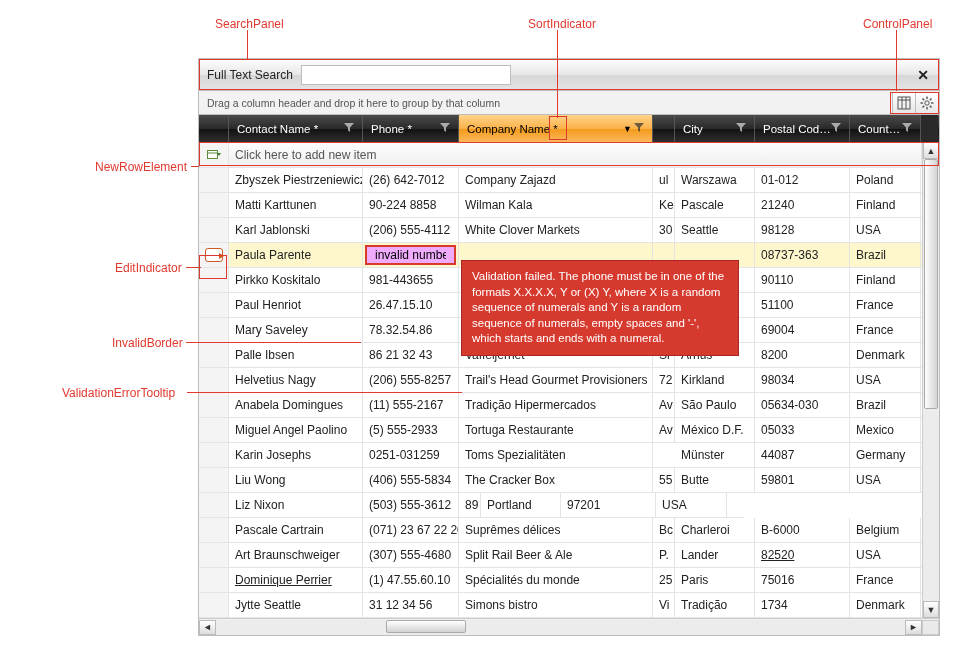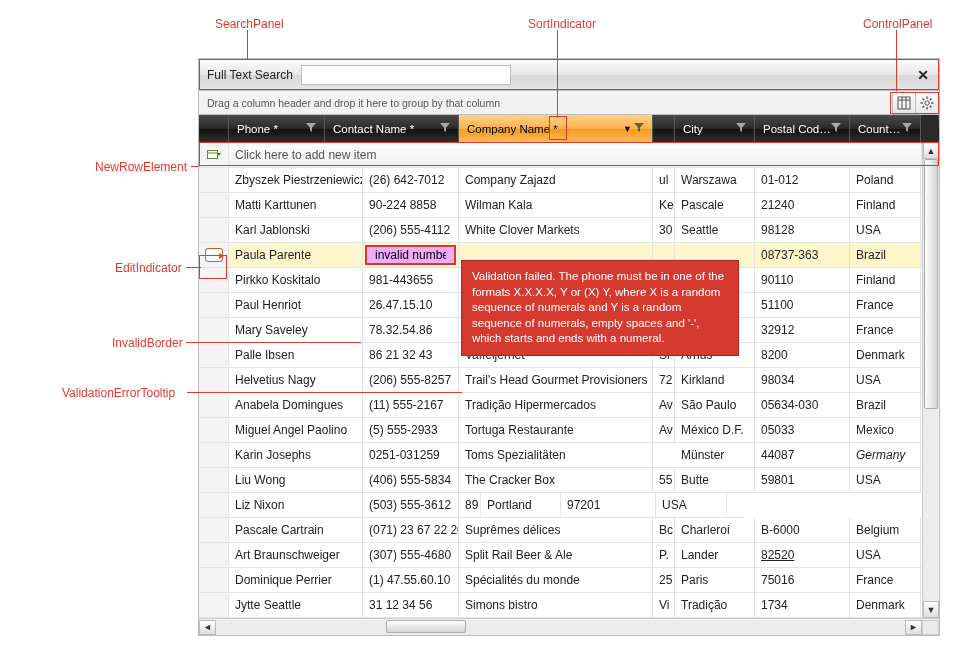--- a/index.html
+++ b/index.html
@@ -123,28 +123,28 @@
               <line x1="4.2" y1="9.8" x2="2.5" y2="11.5"></line>
             </g>
           </svg>
       </div>
     </div>
   </div>
 
   <div class="header-row" id="header-row">
     <div class="hcell indicator"></div>
 
-    <div class="hcell" style="width: 96px;">
+    <div class="hcell" style="width: 134px;">
+        <span class="txt">Contact Name *</span>
+        <span class="filter-glyph"><svg width="10" height="10" viewBox="0 0 10 10">
+            <path d="M0 0 L10 0 L6 4.5 L6 9 L4 7.5 L4 4.5 Z" fill="#ddd"></path>
+          </svg></span>
+      </div>
+      <div class="hcell" style="width: 96px;">
         <span class="txt">Phone *</span>
-        <span class="filter-glyph"><svg width="10" height="10" viewBox="0 0 10 10">
-            <path d="M0 0 L10 0 L6 4.5 L6 9 L4 7.5 L4 4.5 Z" fill="#ddd"></path>
-          </svg></span>
-      </div>
-      <div class="hcell" style="width: 134px;">
-        <span class="txt">Contact Name *</span>
         <span class="filter-glyph"><svg width="10" height="10" viewBox="0 0 10 10">
             <path d="M0 0 L10 0 L6 4.5 L6 9 L4 7.5 L4 4.5 Z" fill="#ddd"></path>
           </svg></span>
       </div>
       <div class="hcell sorted" style="width: 194px;">
         <span class="txt">Company Name *</span>
         <span class="sort-glyph">▼</span>
         <span class="filter-glyph"><svg width="10" height="10" viewBox="0 0 10 10">
             <path d="M0 0 L10 0 L6 4.5 L6 9 L4 7.5 L4 4.5 Z" fill="#333"></path>
           </svg></span>
@@ -258,21 +258,21 @@
           <div class="cell" style="width: 71px;">France</div>
           <div style="width: 17px; border-bottom: 1px solid rgb(228, 228, 228);"></div>
         </div>
         <div class="row">
           <div class="cell indicator"></div>
           <div class="cell" style="width: 134px;">Mary Saveley</div>
           <div class="cell" style="width: 96px;">78.32.54.86</div>
           <div class="cell" style="width: 194px;"></div>
           <div class="cell" style="width: 22px;"></div>
           <div class="cell" style="width: 80px;"></div>
-          <div class="cell" style="width: 95px;">32912</div>
+          <div class="cell" style="width: 95px;">69004</div>
           <div class="cell" style="width: 71px;">France</div>
           <div style="width: 17px; border-bottom: 1px solid rgb(228, 228, 228);"></div>
         </div>
         <div class="row">
           <div class="cell indicator"></div>
           <div class="cell" style="width: 134px;">Palle Ibsen</div>
           <div class="cell" style="width: 96px;">86 21 32 43</div>
           <div class="cell" style="width: 194px;">Vaffeljernet</div>
           <div class="cell" style="width: 22px;">Sr</div>
           <div class="cell" style="width: 80px;">Århus</div>
@@ -314,21 +314,21 @@
           <div style="width: 17px; border-bottom: 1px solid rgb(228, 228, 228);"></div>
         </div>
         <div class="row">
           <div class="cell indicator"></div>
           <div class="cell" style="width: 134px;">Karin Josephs</div>
           <div class="cell" style="width: 96px;">0251-031259</div>
           <div class="cell" style="width: 194px;">Toms Spezialitäten</div>
           <div class="cell" style="width: 22px; margin-top: 24px;">Lu</div>
           <div class="cell" style="width: 80px;">Münster</div>
           <div class="cell" style="width: 95px;">44087</div>
-          <div class="cell" style="width: 71px; font-style: italic;">Germany</div>
+          <div class="cell" style="width: 71px;">Germany</div>
           <div style="width: 17px; border-bottom: 1px solid rgb(228, 228, 228);"></div>
         </div>
         <div class="row">
           <div class="cell indicator"></div>
           <div class="cell" style="width: 134px;">Liu Wong</div>
           <div class="cell" style="width: 96px;">(406) 555-5834</div>
           <div class="cell" style="width: 194px;">The Cracker Box</div>
           <div class="cell" style="width: 22px;">55</div>
           <div class="cell" style="width: 80px;">Butte</div>
           <div class="cell" style="width: 95px;">59801</div>
@@ -362,21 +362,21 @@
           <div class="cell" style="width: 96px;">(307) 555-4680</div>
           <div class="cell" style="width: 194px;">Split Rail Beer &amp; Ale</div>
           <div class="cell" style="width: 22px;">P.</div>
           <div class="cell" style="width: 80px;">Lander</div>
           <div class="cell" style="width: 95px; text-decoration: underline;">82520</div>
           <div class="cell" style="width: 71px;">USA</div>
           <div style="width: 17px; border-bottom: 1px solid rgb(228, 228, 228);"></div>
         </div>
         <div class="row">
           <div class="cell indicator"></div>
-          <div class="cell" style="width: 134px;">Dominique Perrier</div>
+          <div class="cell" style="width: 134px; text-decoration: underline;">Dominique Perrier</div>
           <div class="cell" style="width: 96px;">(1) 47.55.60.10</div>
           <div class="cell" style="width: 194px;">Spécialités du monde</div>
           <div class="cell" style="width: 22px;">25</div>
           <div class="cell" style="width: 80px;">Paris</div>
           <div class="cell" style="width: 95px;">75016</div>
           <div class="cell" style="width: 71px;">France</div>
           <div style="width: 17px; border-bottom: 1px solid rgb(228, 228, 228);"></div>
         </div>
         <div class="row">
           <div class="cell indicator"></div>

